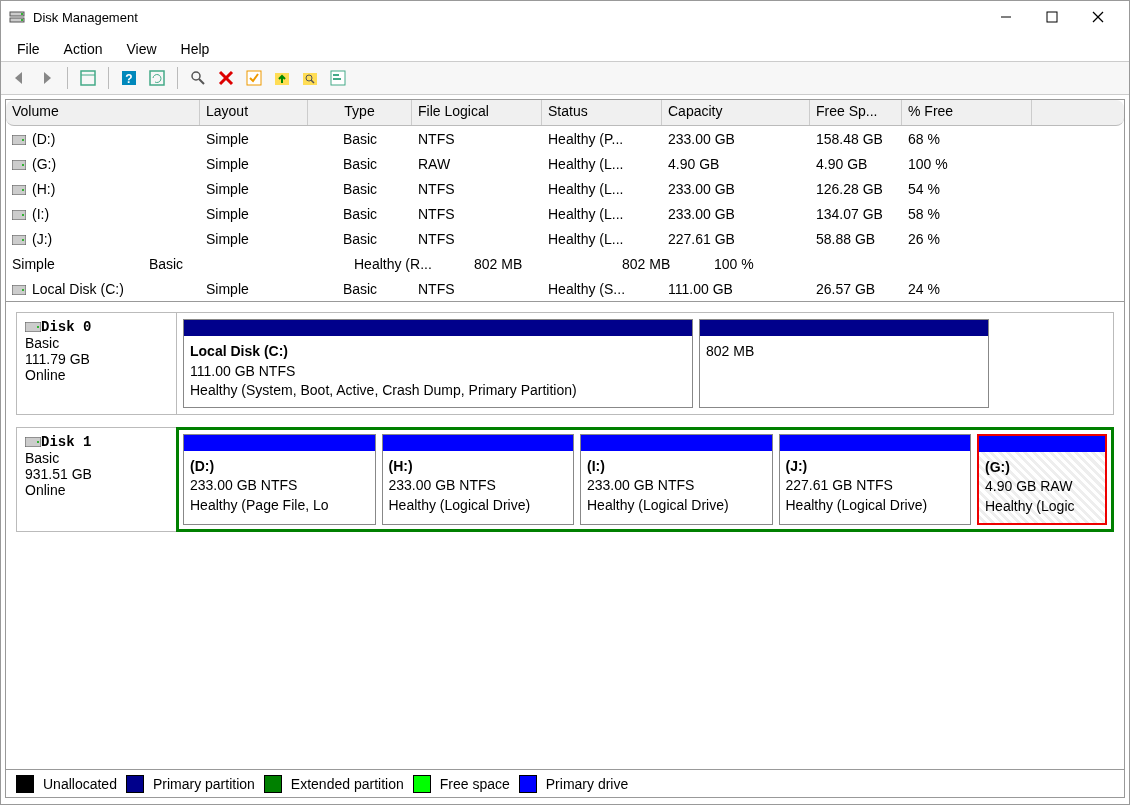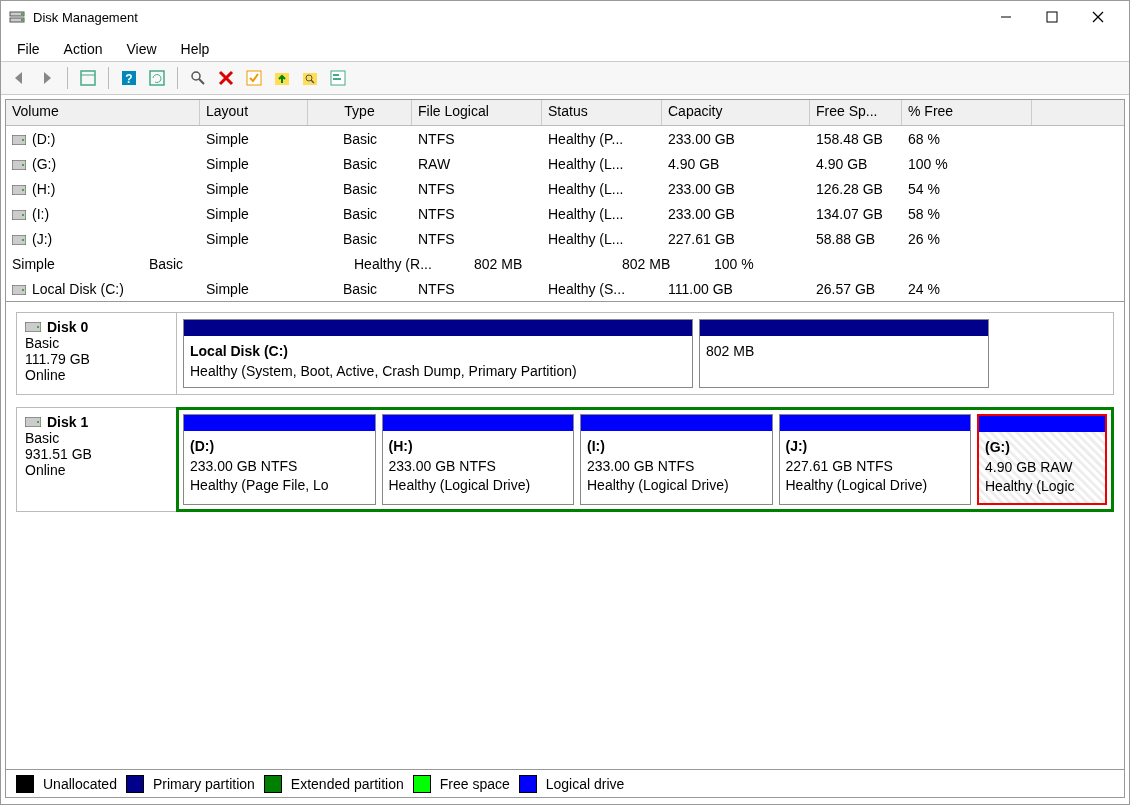--- a/index.html
+++ b/index.html
@@ -8,32 +8,32 @@
 .titlebar .app-icon { width: 16px; height: 16px; margin-right: 8px; display: inline-flex; }
 .titlebar .title { flex: 1; font-size: 13px; }
 .titlebar .winbtns { display: flex; }
 .winbtn { width: 46px; height: 32px; display: flex; align-items: center; justify-content: center; }
 .menubar { height: 28px; display: flex; align-items: flex-end; padding: 0 10px; gap: 12px; font-size: 14px; }
 .menubar span { padding: 4px 6px; }
 .toolbar { height: 34px; border-top: 1px solid #ccc; border-bottom: 1px solid #ccc; display: flex; align-items: center; padding: 0 6px; gap: 4px; background: #f7f7f7; }
 .tool-sep { width: 1px; height: 22px; background: #bbb; margin: 0 4px; }
 .tool-btn { width: 24px; height: 24px; display: flex; align-items: center; justify-content: center; }
 .content { border: 1px solid #999; margin: 4px; height: calc(805px - 32px - 28px - 34px - 12px); display: flex; flex-direction: column; }
-.vol-header { display: flex; background: #f0f0f0; border-bottom: 1px solid #bbb; height: 26px; font-size: 14px; }
+.vol-header { display: flex; background: #f0f0f0; border-bottom: 1px solid #bbb; height: 26px; font-size: 14px; border-radius: 8px; }
 .vh-cell { border-right: 1px solid #ccc; padding: 3px 6px; overflow: hidden; white-space: nowrap; }
 .vol-rows { background: #fff; }
 .vol-row { display: flex; height: 25px; align-items: center; font-size: 14px; }
 .vol-row:nth-child(2) { background: #fff; }
 .vr-cell { padding: 2px 6px; overflow: hidden; white-space: nowrap; }
 .vol-icon { width: 14px; height: 10px; display: inline-block; margin-right: 6px; vertical-align: middle; }
 .vol-icon svg { display: block; }
 .disk-area { flex: 1; border-top: 1px solid #999; padding: 10px; background: #fff; overflow: hidden; }
 .disk-row { display: flex; margin-bottom: 12px; }
 .disk-info { width: 160px; padding: 6px 8px; border: 1px solid #bbb; border-right: none; font-size: 14px; background: #fff; }
-.disk-info .disk-name { font-weight: bold; display: flex; align-items: center; gap: 6px; }
+.disk-info .disk-name { font-weight: bold; display: flex; align-items: center; gap: 0; font-family: Liberation Mono, monospace; }
 .disk-diagram { flex: 1; display: flex; gap: 6px; border: 1px solid #bbb; padding: 6px; position: relative; }
 .disk-diagram.ext { border: 3px solid #008000; padding: 4px; }
 .part { border: 1px solid #888; display: flex; flex-direction: column; background: #fff; overflow: hidden; }
 .part-head { height: 16px; background: #00008b; }
 .part-head.blue { background: #0000ff; }
 .part-body { padding: 6px; font-size: 14px; line-height: 1.4; overflow: hidden; }
 .part-body .pname { font-weight: bold; }
 .part.selected { border: 2px solid #e00; background: repeating-linear-gradient(45deg, #fff, #fff 3px, #eee 3px, #eee 6px); }
 .legend { height: 28px; border-top: 1px solid #999; display: flex; align-items: center; gap: 9px; padding: 0 10px; font-size: 14px; background: #fff; }
 .leg-sw { width: 18px; height: 18px; border: 1px solid #000; }
@@ -271,20 +271,21 @@
           </div>
         <div>Basic</div>
         <div>111.79 GB</div>
         <div>Online</div>
       </div>
       <div class="disk-diagram">
         <div class="part" style="flex:0 0 510px">
           <div class="part-head"></div>
           <div class="part-body">
             <div class="pname">Local Disk  (C:)</div>
+            <div>111.00 GB NTFS</div>
             <div>Healthy (System, Boot, Active, Crash Dump, Primary Partition)</div>
           </div>
         </div>
         <div class="part" style="flex:0 0 290px">
           <div class="part-head"></div>
           <div class="part-body">
             <div class="pname"></div>
             <div>802 MB</div>
           </div>
         </div>
@@ -352,15 +353,15 @@
   <div class="legend">
     <span class="leg-sw" style="background:#000"></span>
       <span>Unallocated</span>
     <span class="leg-sw" style="background:#00008b"></span>
       <span>Primary partition</span>
     <span class="leg-sw" style="background:#008000"></span>
       <span>Extended partition</span>
     <span class="leg-sw" style="background:#00ff00"></span>
       <span>Free space</span>
     <span class="leg-sw" style="background:#0000ff"></span>
-      <span>Logical drive</span>
+      <span>Primary drive</span>
   </div>
 </div>
 
 </body></html>

